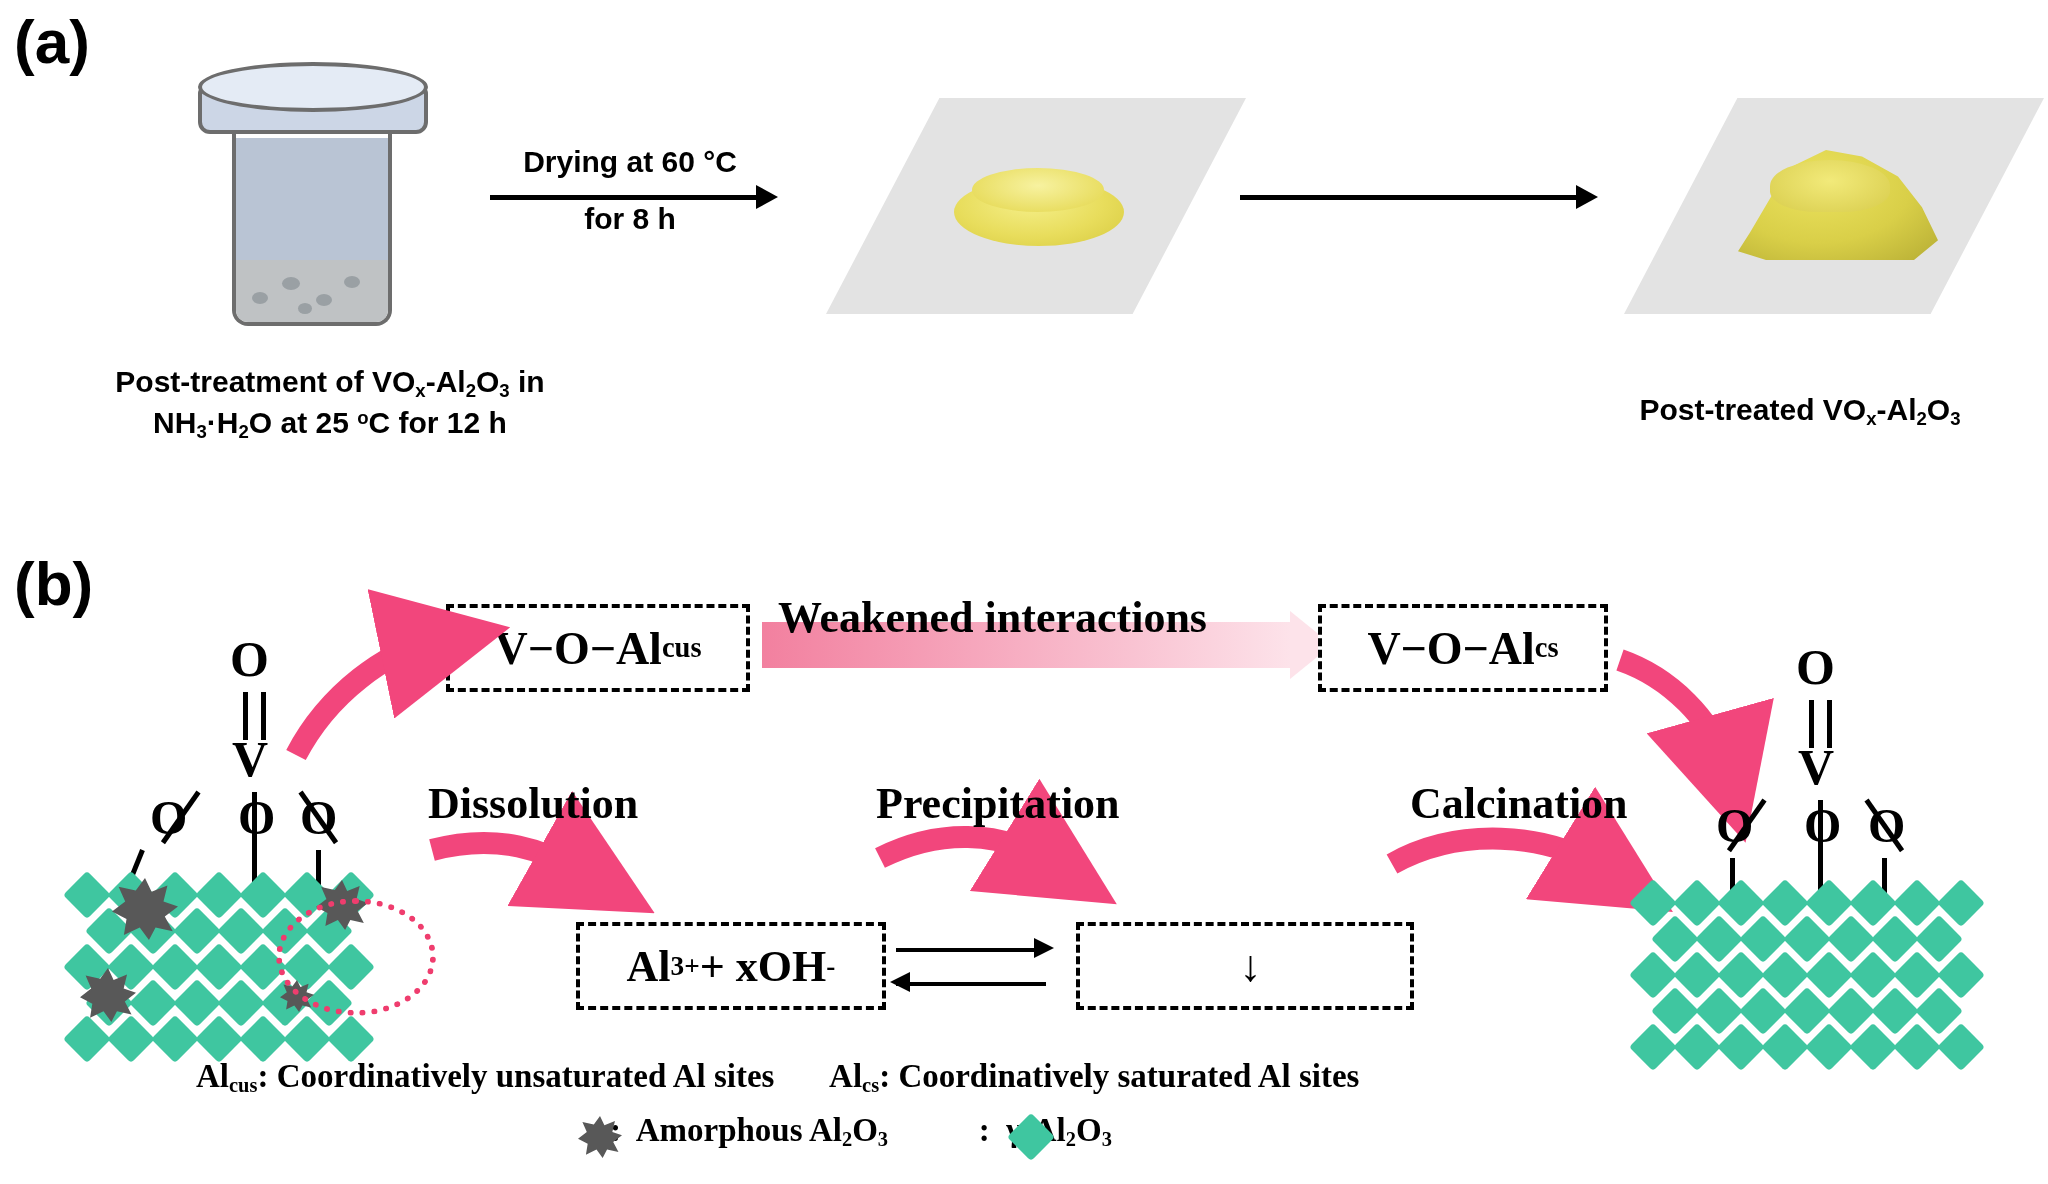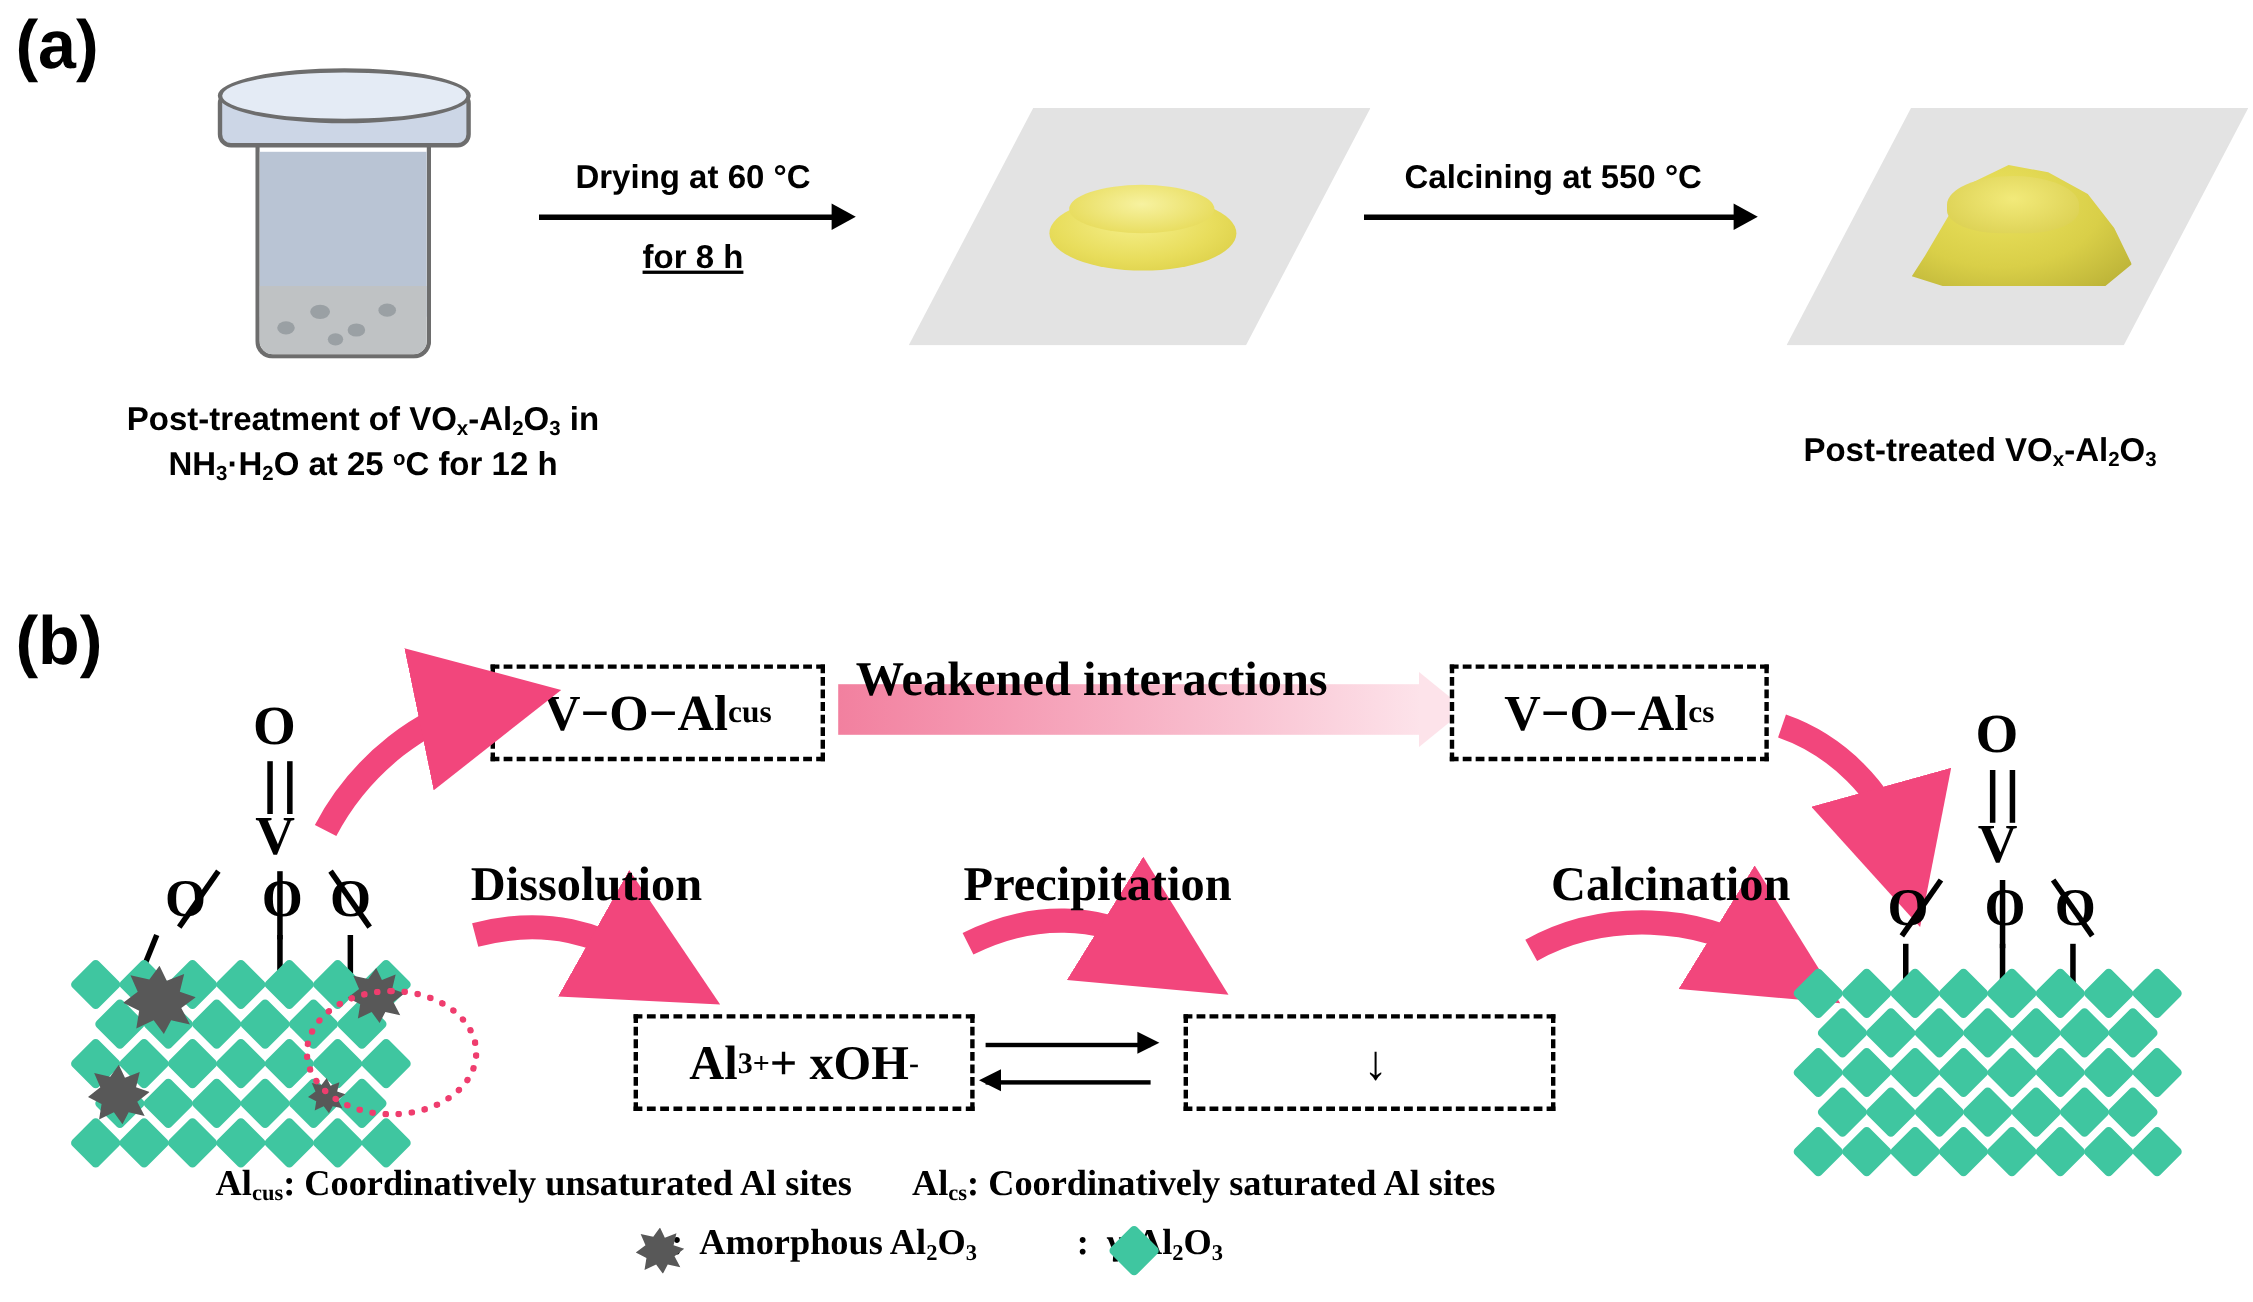--- a/index.html
+++ b/index.html
@@ -100,33 +100,32 @@
     <div class="abs" style="left:80px;bottom:16px;width:16px;height:12px;background:#9aa0a4;border-radius:50%;"></div>
     <div class="abs" style="left:108px;bottom:34px;width:16px;height:12px;background:#9aa0a4;border-radius:50%;"></div>
     <div class="abs" style="left:62px;bottom:8px;width:14px;height:11px;background:#9aa0a4;border-radius:50%;"></div>
   </div>
   <div class="abs jar-lid" style="left:198px;top:82px;width:222px;height:44px;"></div>
   <div class="abs jar-lid-top" style="left:198px;top:62px;width:222px;height:42px;"></div>
 </div>
 
 <div class="abs arrow-label" style="left:480px;top:142px;width:300px;">
   <div>Drying at 60 °C</div>
-  <div style="margin-top:34px;text-decoration:underline;">for 8 h</div>
+  <div style="margin-top:18px;">for 8 h</div>
 </div>
 <div class="arrow-line" style="left:490px;top:195px;width:270px;"></div>
 <div class="arrow-head" style="left:756px;top:185px;"></div>
 
 <div>
   <div class="abs plate" style="left:826px;top:98px;width:420px;height:216px;clip-path:polygon(27% 0, 100% 0, 73% 100%, 0 100%);"></div>
   <div class="abs powder" style="left:954px;top:178px;width:170px;height:68px;background:radial-gradient(ellipse at 45% 35%, #f5ef8a 0%, #e8dd5c 55%, #d6c93e 100%);"></div>
   <div class="abs powder" style="left:972px;top:168px;width:132px;height:44px;background:radial-gradient(ellipse at 50% 40%, #f7f2a0 0%, #e9de63 70%, #e0d552 100%);"></div>
 </div>
 
 <div class="abs arrow-label" style="left:1222px;top:142px;width:380px;">
-  <div>Calcining at 550 °C</div>
 </div>
 <div class="arrow-line" style="left:1240px;top:195px;width:340px;"></div>
 <div class="arrow-head" style="left:1576px;top:185px;"></div>
 
 <div>
   <div class="abs plate" style="left:1624px;top:98px;width:420px;height:216px;clip-path:polygon(27% 0, 100% 0, 73% 100%, 0 100%);"></div>
   <div class="abs" style="left:1738px;top:150px;width:200px;height:110px;background:radial-gradient(ellipse at 40% 30%, #ece35f 0%, #d9cf48 55%, #b6ad34 100%);clip-path:polygon(6% 75%, 0 92%, 14% 100%, 88% 100%, 100% 82%, 92% 52%, 80% 24%, 62% 6%, 44% 0, 28% 14%, 18% 38%);"></div>
   <div class="abs" style="left:1770px;top:160px;width:120px;height:52px;background:radial-gradient(ellipse at 50% 40%, #f2ea7a 0%, #ddd255 80%);border-radius:50% 50% 40% 40%;"></div>
 </div>
 

